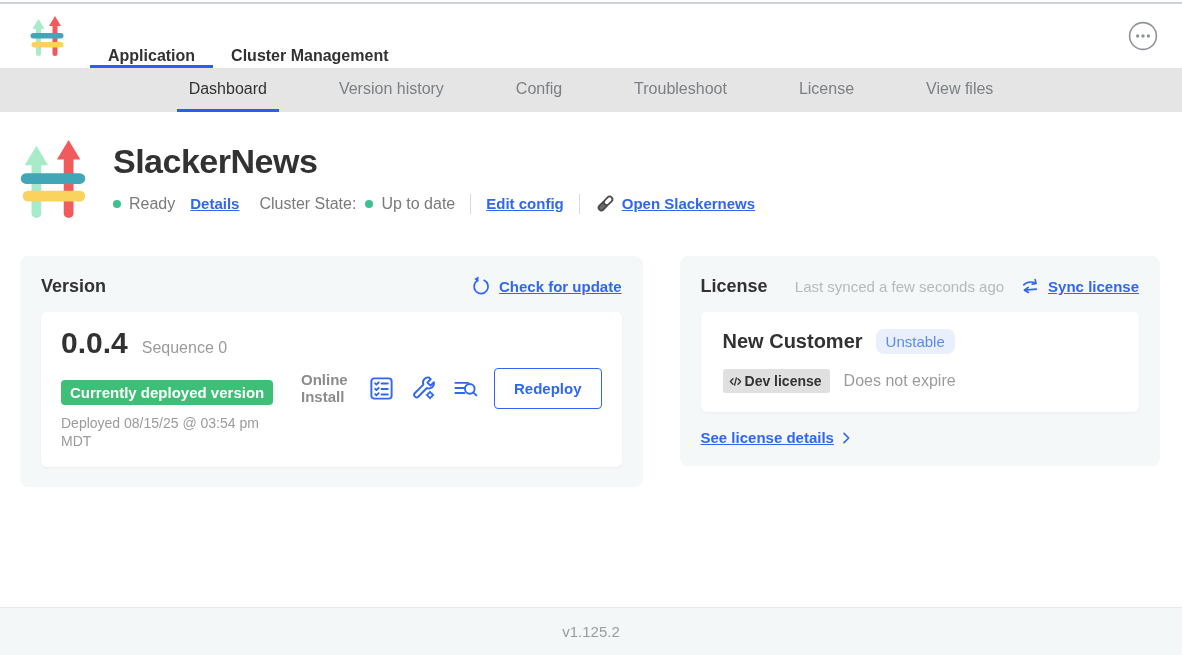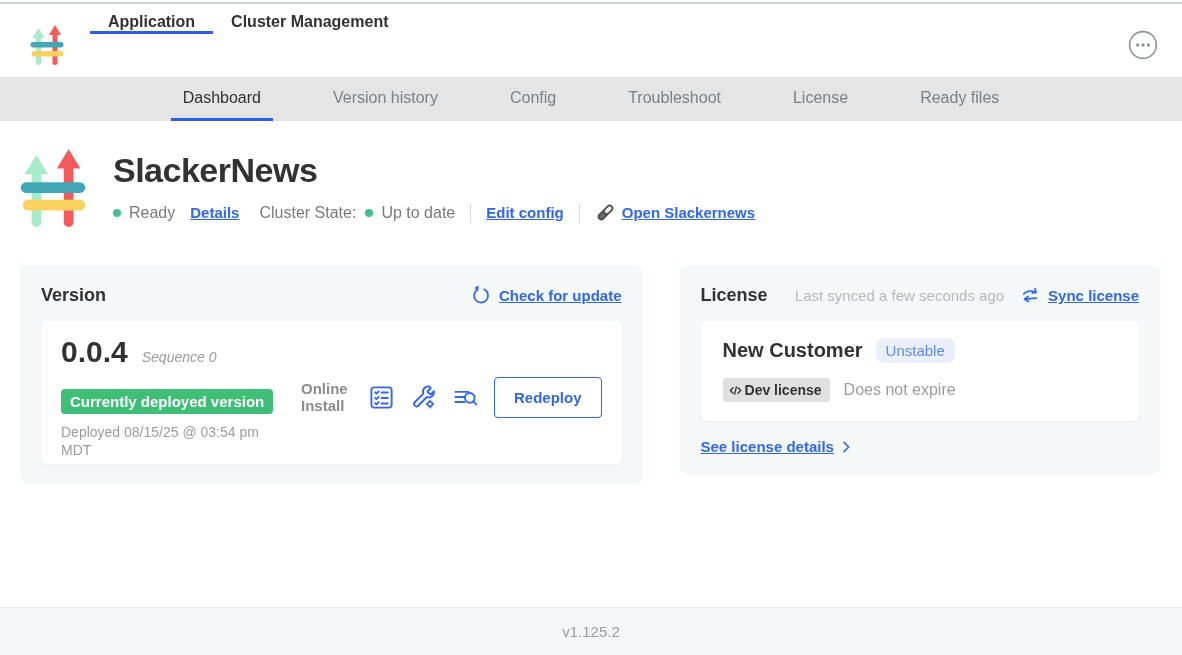--- a/index.html
+++ b/index.html
@@ -7,21 +7,21 @@
     width:1182px; height:655px; overflow:hidden;
     font-family:"Liberation Sans", sans-serif;
     background:#ffffff; color:#323232;
   }
   .page { width:1182px; height:655px; display:flex; flex-direction:column; }
 
   
   .top-hairline { height:2px; background:#ffffff; border-bottom:2px solid #cdd1d4; }
 
   
-  .header { height:64px; background:#fff; display:flex; align-items:flex-start; padding:9px 24px 0 30px; }
+  .header { height:64px; background:#fff; display:flex; align-items:flex-end; padding:0 24px 0 30px; }
   .logo-box { align-self:center; width:34px; height:42px; display:flex; align-items:center; }
   .main-tabs { display:flex; margin-left:26px; }
   .main-tab {
     display:flex; align-items:center; padding:0 18px;
     font-size:16px; font-weight:bold; color:#323232;
     border-bottom:3px solid transparent; cursor:pointer;
   }
   .main-tab.active { border-bottom-color:#2d5cf0; }
   .ellipsis-btn { margin-left:auto; align-self:center; width:30px; height:30px; background:none; border:none; padding:0; cursor:pointer; }
 
@@ -51,25 +51,25 @@
   .card-head { display:flex; align-items:center; }
   .card-title { font-size:18px; font-weight:bold; color:#323232; }
   .head-right { margin-left:auto; display:flex; align-items:center; gap:8px; }
   .light-muted { color:#b6b9bc; font-size:15px; }
   .inner-card {
     background:#fff; border-radius:6px; margin-top:15px;
     box-shadow:0 1px 3px rgba(0,0,0,0.05);
   }
 
   
-  .version-inner { padding:14px 20px 4px 20px; display:flex; align-items:center; }
+  .version-inner { padding:14px 20px 16px 20px; display:flex; align-items:center; }
   .ver-left { width:232px; flex:0 0 auto; }
   .ver-row { display:flex; align-items:baseline; gap:14px; }
   .ver-number { font-size:30px; font-weight:bold; color:#323232; }
-  .ver-seq { font-size:14px; color:#9b9b9b;font-style:italic; }
+  .ver-seq { font-size:16px; color:#9b9b9b; }
   .deployed-badge {
     display:inline-block; margin-top:20px; background:#3fbe77; color:#fff;
     font-size:15px; font-weight:bold; padding:4px 9px; border-radius:4px;
   }
   .deployed-at { margin-top:9px; font-size:14px; color:#9b9b9b; max-width:218px; line-height:1.32; }
   .ver-right { display:flex; align-items:center; gap:15px; margin-left:8px; }
   .install-type { width:52px; font-size:15px; font-weight:bold; color:#8c8c8c; line-height:1.15; }
   .icon-btn { width:27px; height:27px; background:none; border:none; padding:0; cursor:pointer; display:flex; }
   .redeploy-btn {
     background:#fff; border:1px solid #3066f0; border-radius:4px; color:#3066f0;
@@ -133,21 +133,21 @@
       </svg>
     </button>
   </header>
 
   <nav class="subnav">
     <div class="subnav-tab active">Dashboard</div>
     <div class="subnav-tab">Version history</div>
     <div class="subnav-tab">Config</div>
     <div class="subnav-tab">Troubleshoot</div>
     <div class="subnav-tab">License</div>
-    <div class="subnav-tab">Ready files</div>
+    <div class="subnav-tab">View files</div>
   </nav>
 
   <main class="main">
 
     <div class="app-header">
       <div class="app-icon">
         <svg width="66" height="82" viewBox="0 0 66 84">
           <polygon points="4,28 16,8 28,28" fill="#a7ebc9"></polygon>
           <rect x="11" y="24" width="10" height="58" rx="5" fill="#a7ebc9"></rect>
           <polygon points="37,22 49,2 61,22" fill="#f15b5b"></polygon>

